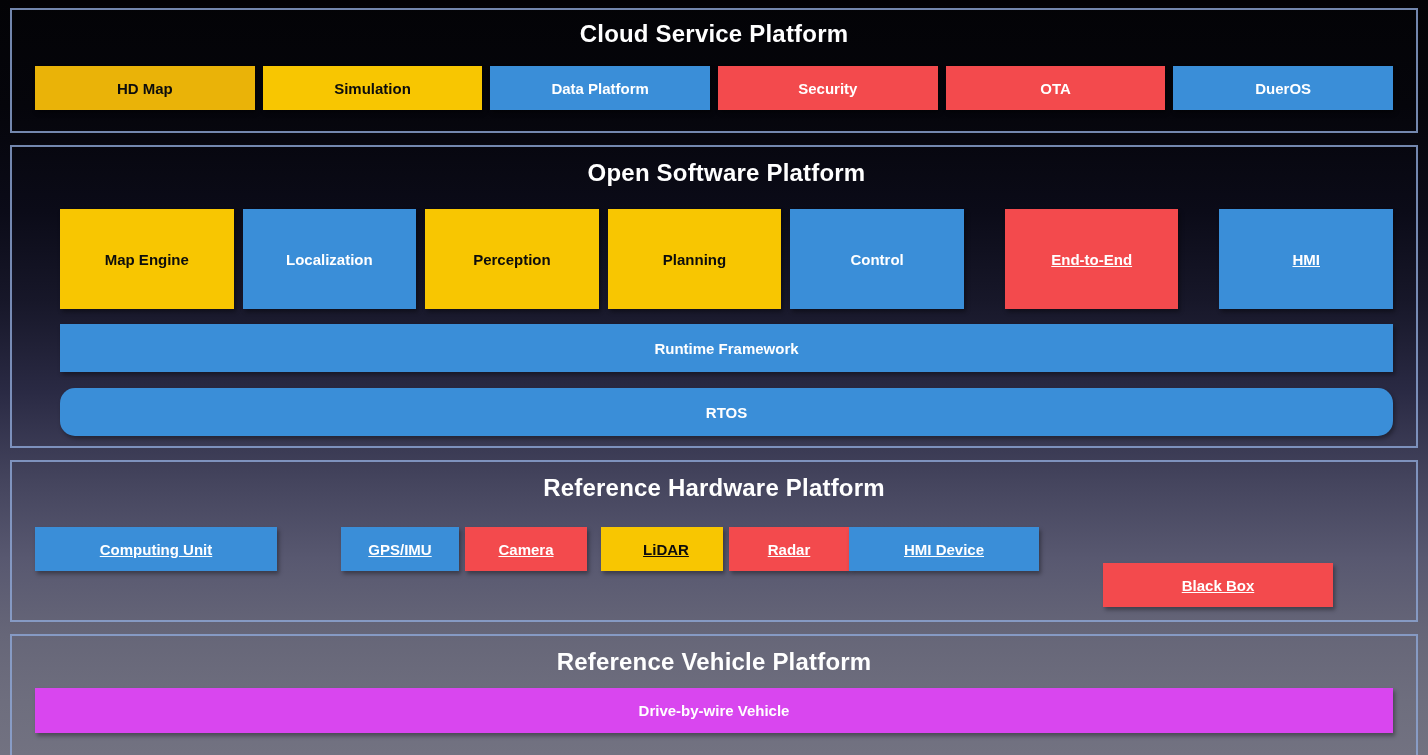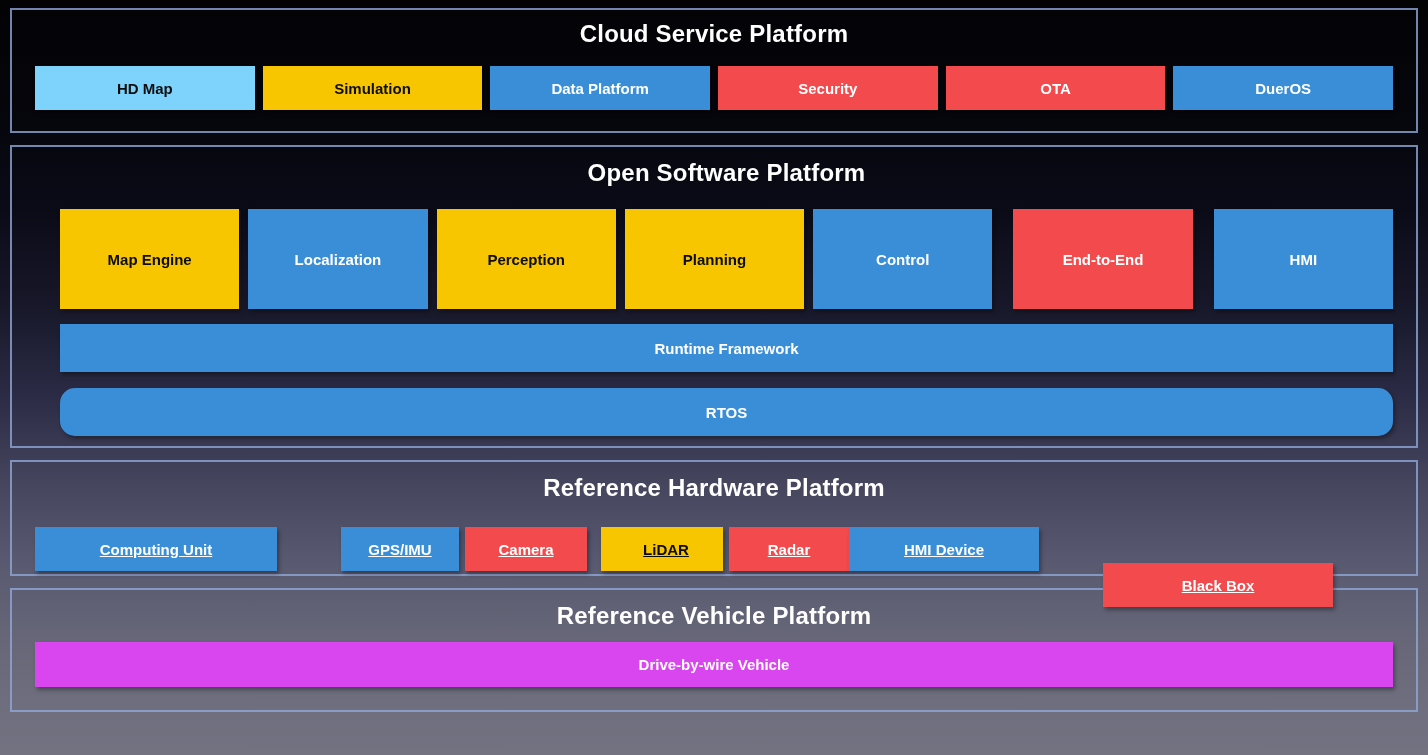--- a/index.html
+++ b/index.html
@@ -42,46 +42,46 @@
   }
   
   .sec-cloud { height: 125px; }
   .sec-cloud .section-title { padding-top: 10px; }
   .cloud-row { display: flex; gap: 8px; margin-top: 18px; }
   .cloud-row .box { flex: 1; height: 44px; }
   
   .sec-software { height: 303px; padding-left: 48px; }
   .module-row { display: flex; gap: 9px; margin-top: 22px; }
   .module-row .box { flex: 1; height: 100px; }
-  .module-row .gap-lg { margin-left: 12px; }
+  .module-row .gap-lg { margin-left: 32px; text-decoration: underline; }
   .bar { height: 48px; }
   .bar-runtime { margin-top: 15px; }
   .bar-rtos { margin-top: 16px; border-radius: 15px; }
   
-  .sec-hardware { height: 116px; }
+  .sec-hardware { height: 162px; }
   .hw-row { display: flex; margin-top: 25px; }
   .hw-row .box { height: 44px; text-decoration: underline; }
   .hw-computing { width: 242px; }
   .hw-gps { width: 118px; margin-left: 64px; }
   .hw-camera { width: 122px; margin-left: 6px; }
   .hw-lidar { width: 122px; margin-left: 14px; padding-left: 8px; }
   .hw-radar { width: 120px; margin-left: 6px; }
   .hw-hmi { width: 190px; }
   .hw-blackbox { width: 230px; margin-left: 64px; }
   
   .sec-vehicle { height: 124px; }
   .vehicle-bar { height: 45px; margin-top: 12px; }
 </style>
 </head>
 <body>
 
 <div class="section sec-cloud">
   <div class="section-title">Cloud Service Platform</div>
   <div class="cloud-row">
-    <div class="box" style="background: #7dd3fc; color: rgb(13, 13, 13);">HD Map</div>
+    <div class="box" style="background: #eab308; color: rgb(13, 13, 13);">HD Map</div>
     <div class="box" style="background: rgb(248, 198, 1); color: rgb(13, 13, 13);">Simulation</div>
     <div class="box" style="background: rgb(58, 142, 216); color: rgb(255, 255, 255);">Data Platform</div>
     <div class="box" style="background: rgb(243, 74, 77); color: rgb(255, 255, 255);">Security</div>
     <div class="box" style="background: rgb(243, 74, 77); color: rgb(255, 255, 255);">OTA</div>
     <div class="box" style="background: rgb(58, 142, 216); color: rgb(255, 255, 255);">DuerOS</div>
   </div>
 </div>
 
 <div class="section sec-software">
   <div class="section-title">Open Software Platform</div>

